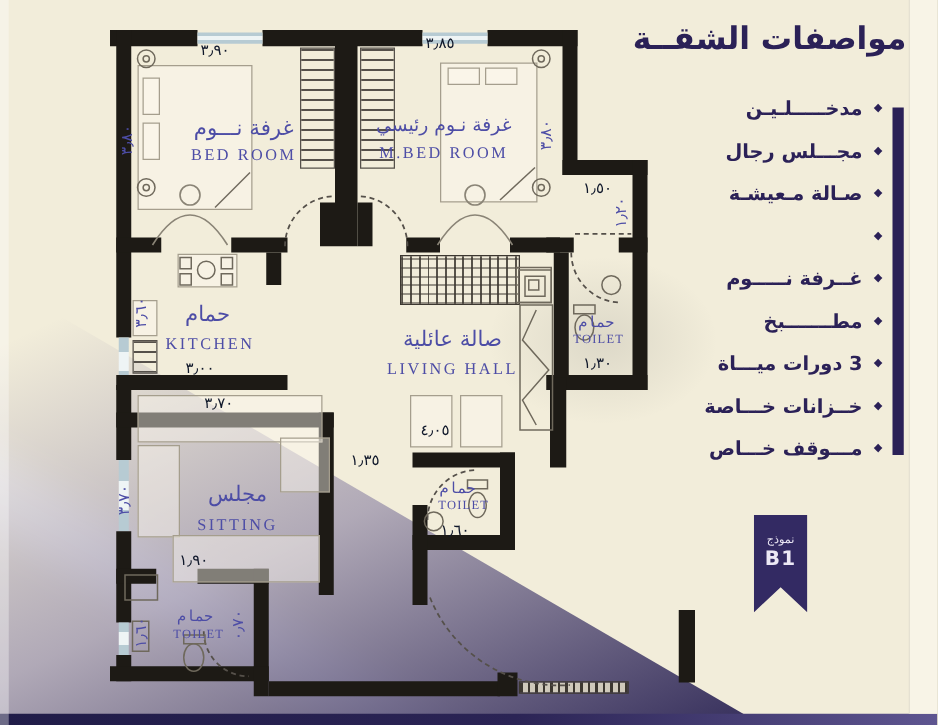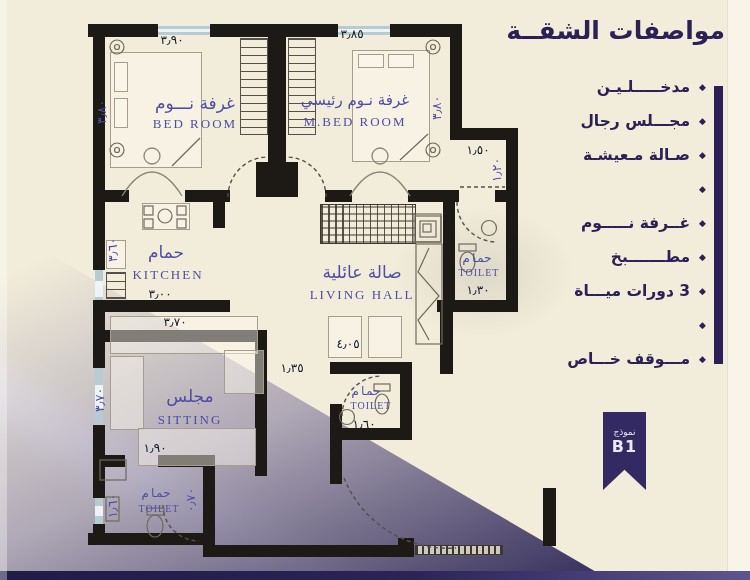--- a/index.html
+++ b/index.html
@@ -249,20 +249,21 @@
       <div class="spec-item">
           <span class="bullet">◆</span>
           <span class="txt">مطـــــــبخ</span>
         </div>
       <div class="spec-item">
           <span class="bullet">◆</span>
           <span class="txt">3 دورات ميـــاة</span>
         </div>
       <div class="spec-item">
           <span class="bullet">◆</span>
+          <span class="txt">خــزانات خـــاصة</span>
         </div>
       <div class="spec-item">
           <span class="bullet">◆</span>
           <span class="txt">مـــوقف خـــاص</span>
         </div>
     </div>
     <div class="badge">
       <span class="mlabel">نموذج</span>
       <span class="mcode">B1</span>
     </div>

